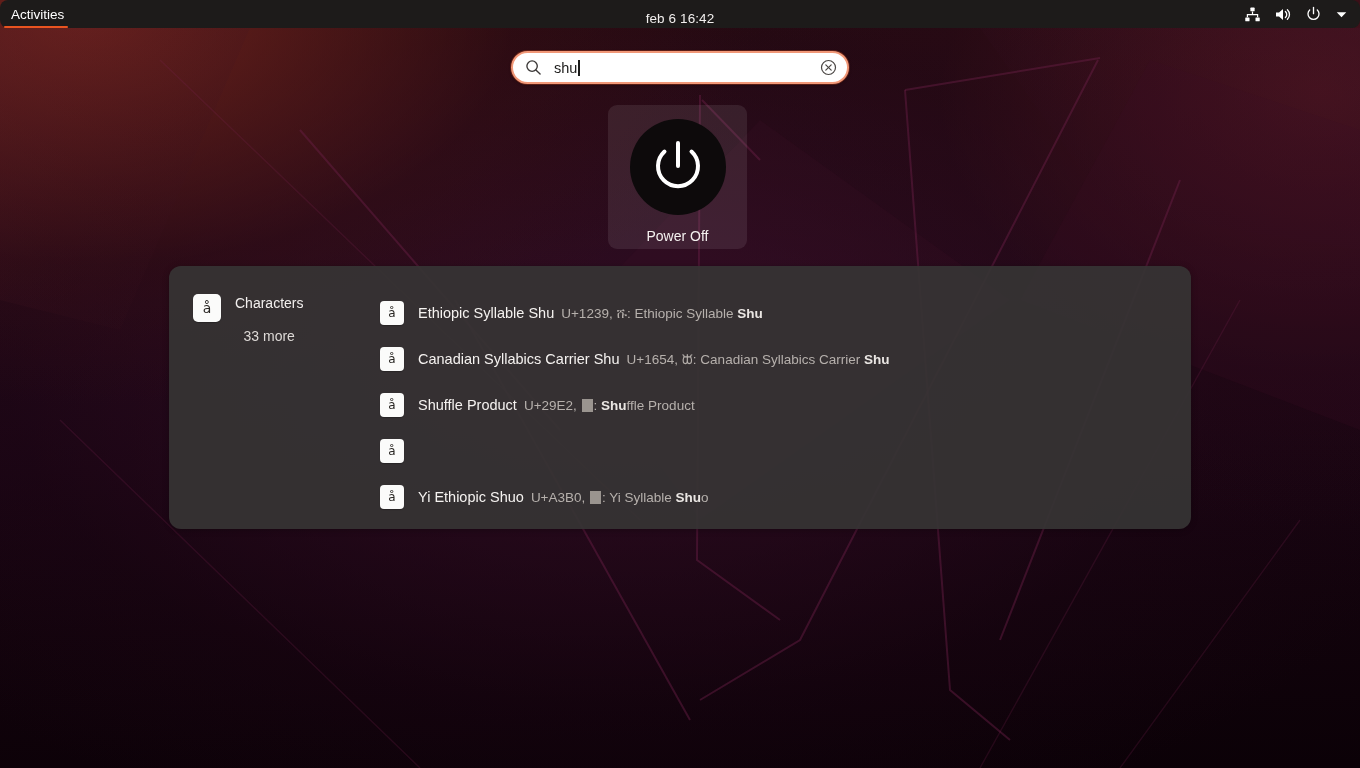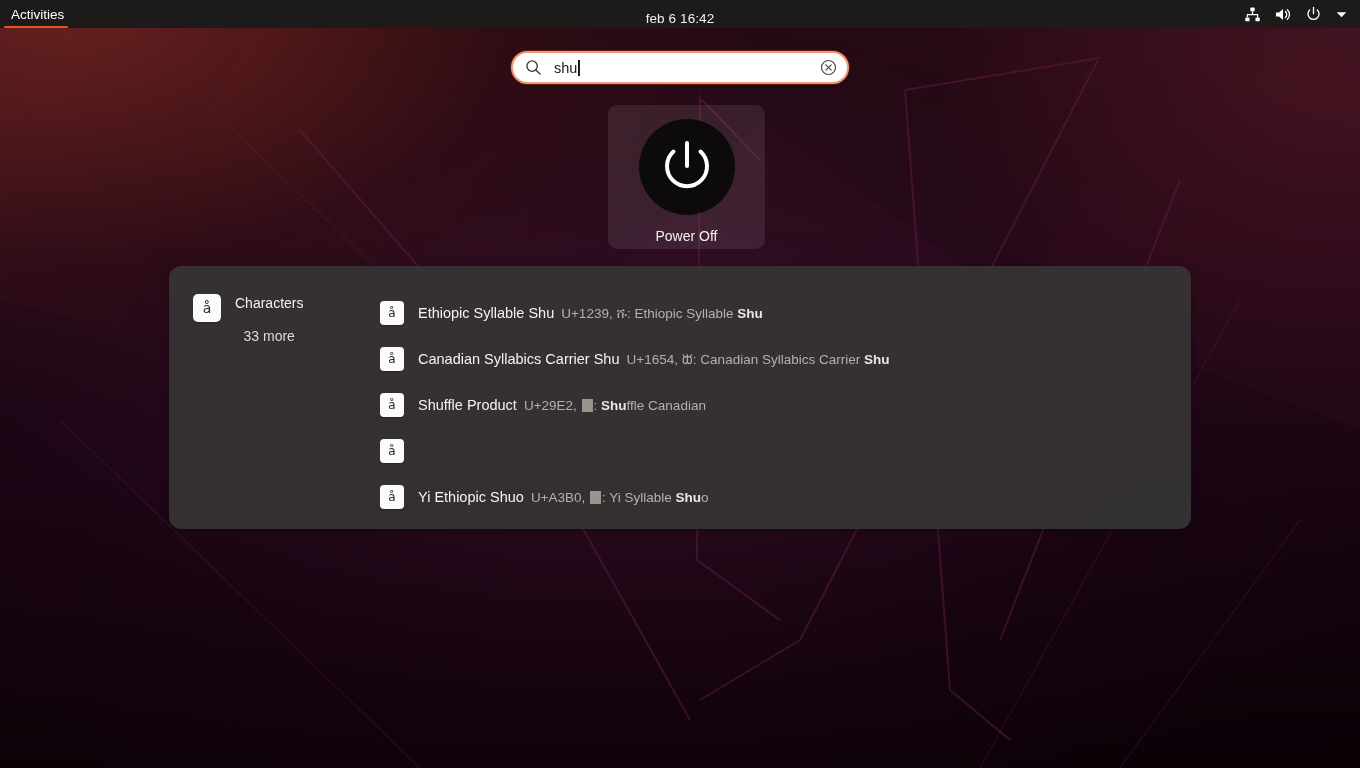--- a/index.html
+++ b/index.html
@@ -25,20 +25,21 @@
 
   
   #topbar {
     position:absolute; top:0; left:0;
     width:1360px; height:28px;
     background:#1d1b1a;
     display:flex; align-items:center;
     z-index:40;
     font-size:13.5px;
     color:#e6e3e1;
+    border-radius:8px;
   }
   #activities {
     position:relative;
     height:28px; display:flex; align-items:center;
     padding:0 12px 0 11px;
     font-size:13.5px; color:#ffffff;
     cursor:pointer;
   }
   #activities::after {
     content:""; position:absolute; left:4px; right:8px; bottom:0;
@@ -84,21 +85,21 @@
   }
   #search-caret {
     display:inline-block; width:1.5px; height:16px;
     background:#1c1b1a; margin-left:1px;
   }
   #search-clear { flex:0 0 auto; display:flex; align-items:center; cursor:pointer; }
 
   
   #poweroff-tile {
     position:absolute; left:608px; top:105px;
-    width:157px; height:144px;
+    width:139px; height:144px;
     background:rgba(255,255,255,0.085);
     border-radius:9px;
     display:flex; flex-direction:column; align-items:center;
     padding-top:14px;
     cursor:pointer;
     z-index:20;
   }
   #poweroff-icon {
     width:96px; height:96px; border-radius:50%;
     background:#0d0a0b;
@@ -296,21 +297,21 @@
           <span class="app-icon">å</span>
           <span class="result-label">
             <span>Canadian Syllabics Carrier Shu</span>
             <span class="result-desc"><span>U+1654,</span> <span>ᙔ</span><span>: Canadian Syllabics Carrier </span><span class="bold">Shu</span><span></span></span>
           </span>
         </div>
         <div class="result-row">
           <span class="app-icon">å</span>
           <span class="result-label">
             <span>Shuffle Product</span>
-            <span class="result-desc"><span>U+29E2,</span> <span class="tofu"></span><span>: </span><span class="bold">Shu</span><span>ffle Canadian</span></span>
+            <span class="result-desc"><span>U+29E2,</span> <span class="tofu"></span><span>: </span><span class="bold">Shu</span><span>ffle Product</span></span>
           </span>
         </div>
         <div class="result-row">
           <span class="app-icon">å</span>
         </div>
         <div class="result-row">
           <span class="app-icon">å</span>
           <span class="result-label">
             <span>Yi Ethiopic Shuo</span>
             <span class="result-desc"><span>U+A3B0,</span> <span class="tofu"></span><span>: Yi Syllable </span><span class="bold">Shu</span><span>o</span></span>

